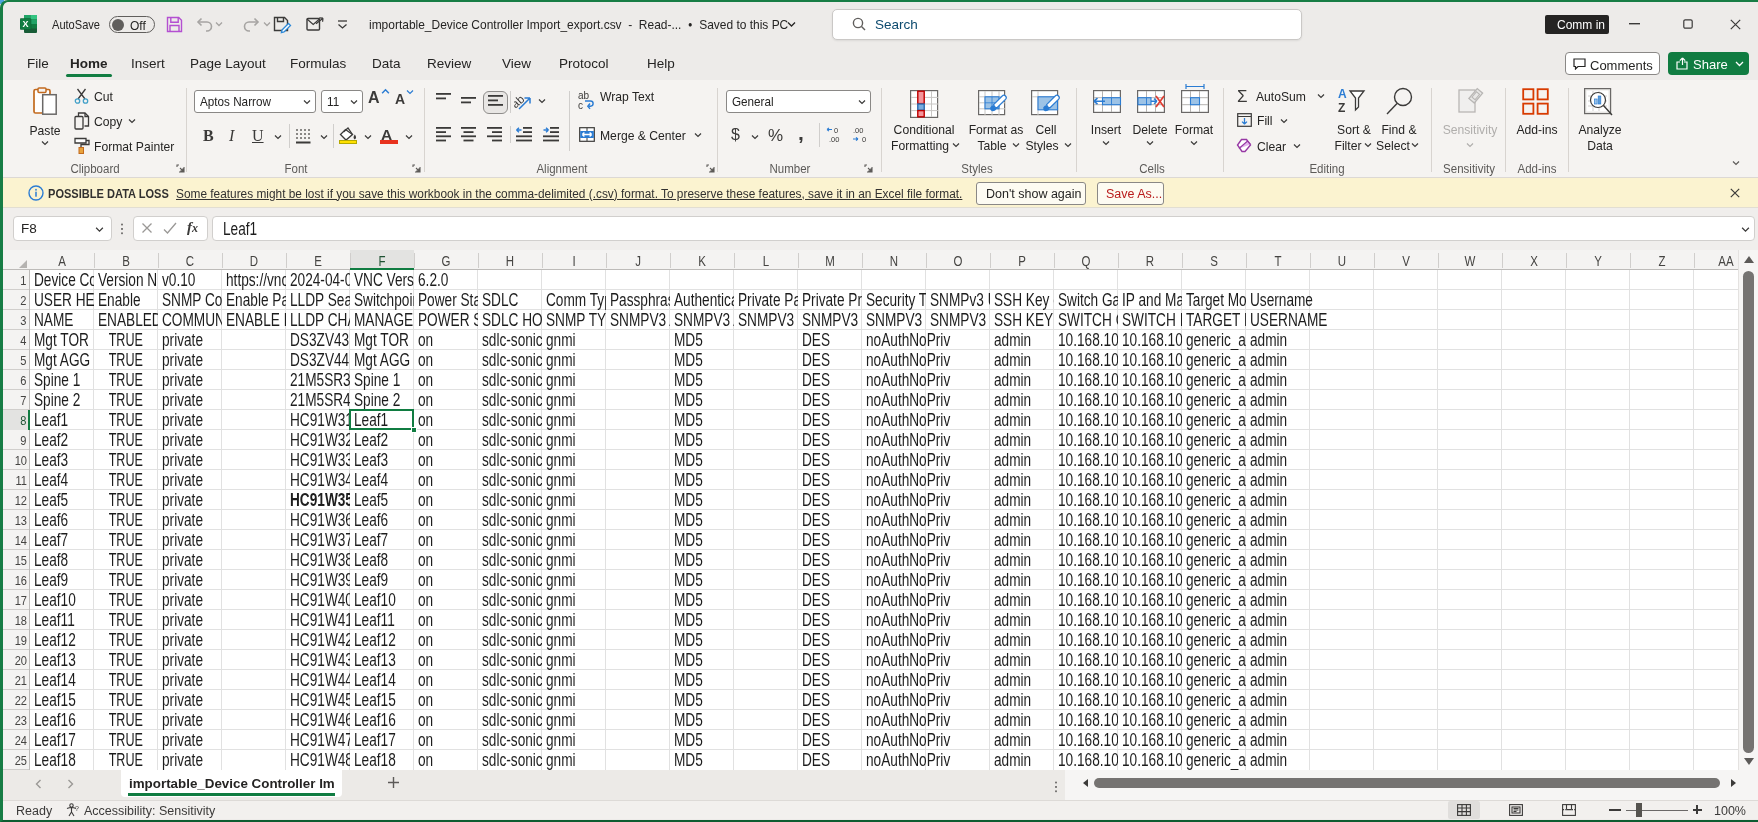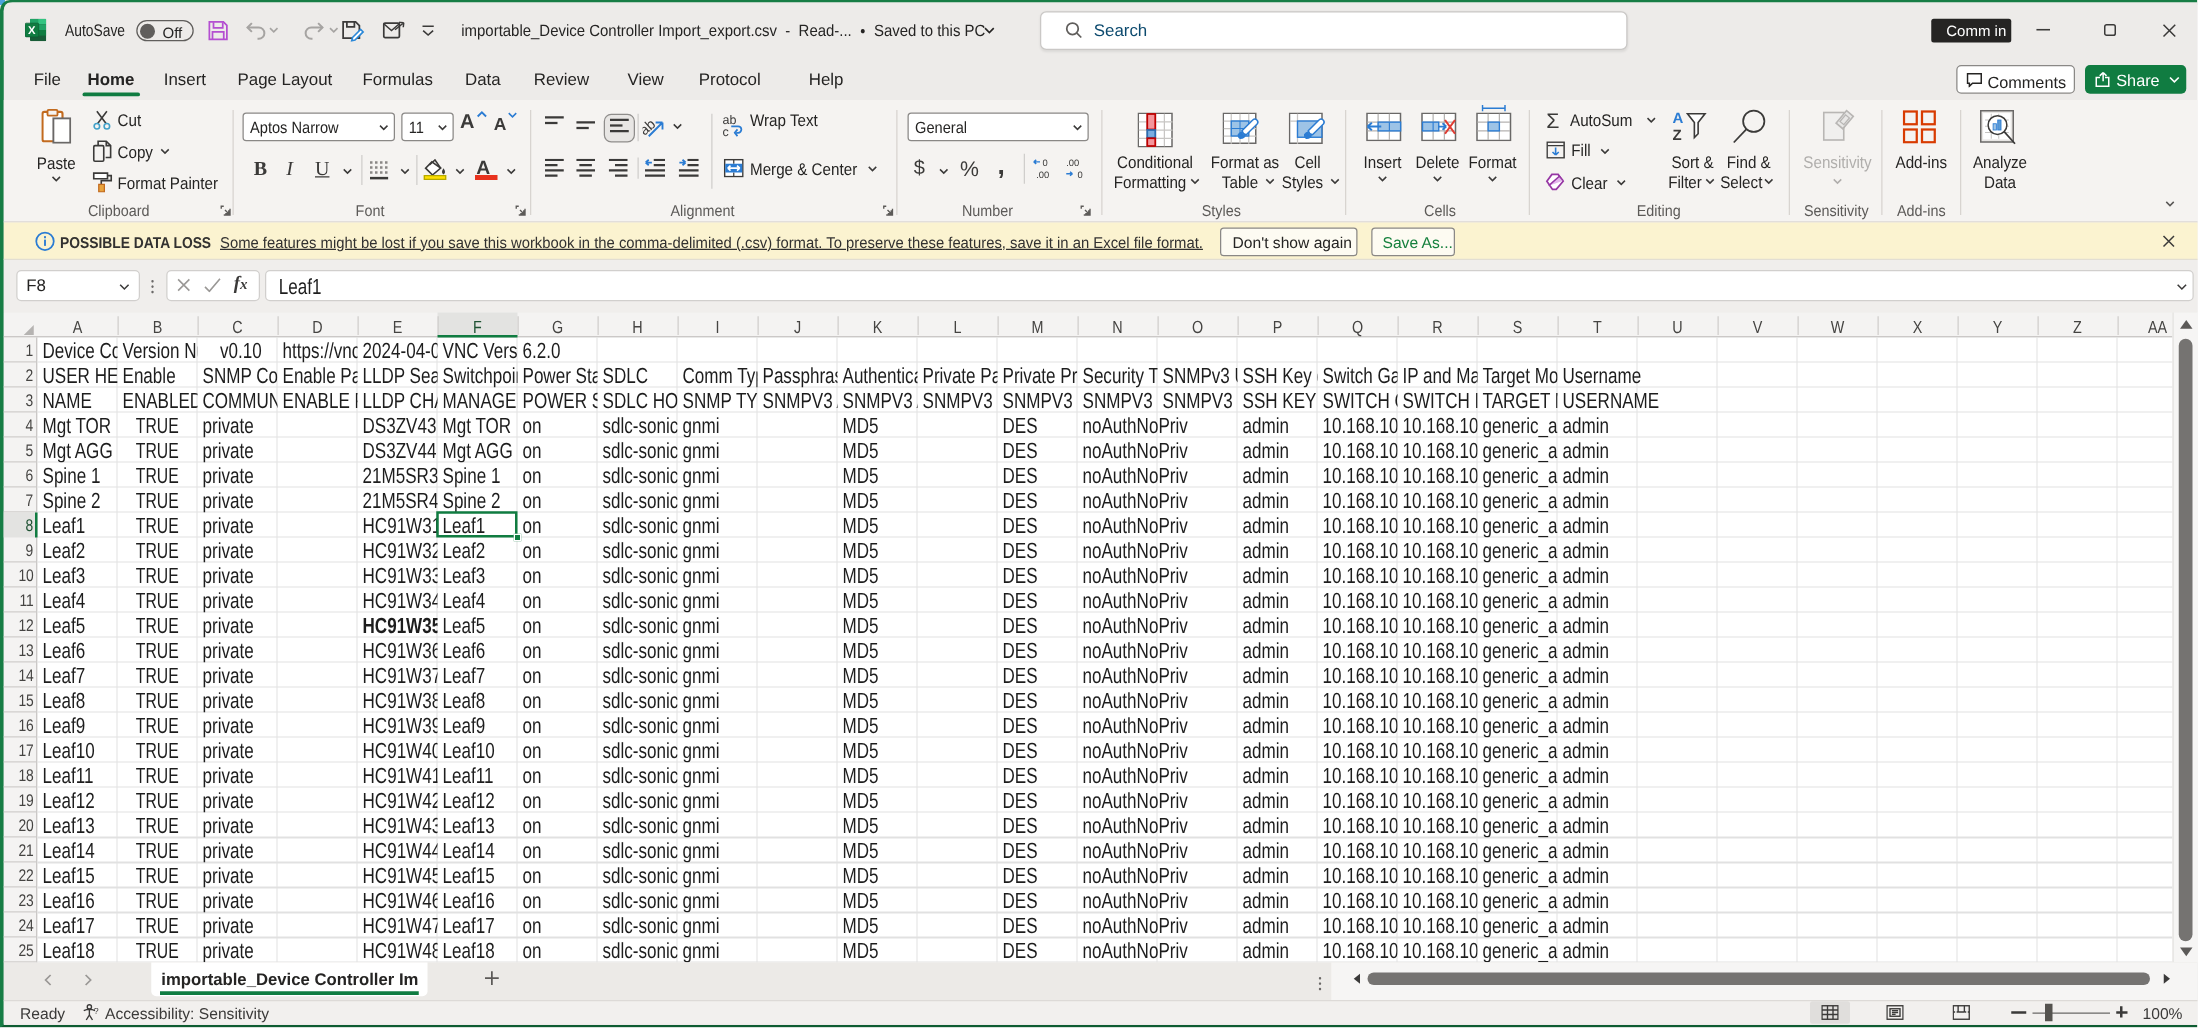--- a/index.html
+++ b/index.html
@@ -477,21 +477,21 @@
 <svg class="a" style="left:28px;top:185px;" width="16" height="16" viewBox="0 0 16 16" fill="none">
     <circle cx="8" cy="8" r="7" stroke="#2b7cd3" stroke-width="1.4"></circle>
     <rect x="7.25" y="6.7" width="1.5" height="5" fill="#2b7cd3"></rect>
     <rect x="7.25" y="3.9" width="1.5" height="1.7" fill="#2b7cd3"></rect>
   </svg>
 <div class="tx" style="left:48px;top:186.5px;font-size:12.5px;font-weight:bold;color:#323130;transform:scaleX(0.885);transform-origin:0 50%;">POSSIBLE DATA LOSS</div>
 <div class="tx" style="left:176px;top:186.5px;font-size:12.5px;color:#323130;text-decoration:underline;transform:scaleX(0.949);transform-origin:0 50%;">Some features might be lost if you save this workbook in the comma-delimited (.csv) format. To preserve these features, save it in an Excel file format.</div>
 <div class="a" style="left:976px;top:182px;width:110px;height:23px;background:#fdfbf2;border:1px solid #8a8886;border-radius:3px;"></div>
 <div class="tx" style="left:986px;top:187px;font-size:12.5px;color:#252423;">Don't show again</div>
 <div class="a" style="left:1097px;top:182px;width:67px;height:23px;background:#fdfbf2;border:1px solid #8a8886;border-radius:3px;"></div>
-<div class="tx" style="left:1106px;top:187px;font-size:12.5px;color:#15803d;">Save As...</div>
+<div class="tx" style="left:1106px;top:187px;font-size:12.5px;color:#b91c1c;">Save As...</div>
 <svg class="a" style="left:1730px;top:188px;" width="10" height="10" viewBox="0 0 10 10" fill="none" stroke="#3b3a39" stroke-width="1.2">
     <path d="M0.8 0.8 L9.2 9.2 M9.2 0.8 L0.8 9.2"></path>
   </svg>
 <div class="a" style="left:3px;top:208px;width:1755px;height:42px;background:#f0eeec;"></div>
 <div class="a" style="left:13px;top:216px;width:99px;height:25px;background:#fff;border:1px solid #d1cfcd;border-radius:4px;"></div>
 <div class="tx" style="left:21px;top:221px;font-size:13.5px;color:#252423;">F8</div>
 <svg class="chev" style="left:95px;top:226px;" width="9" height="7" viewBox="0 0 8 6" fill="none" stroke="#3b3a39" stroke-width="1.1">
     <path d="M1 1.5 L4 4.5 L7 1.5"></path>
   </svg>
 <div class="tx" style="left:120px;top:218px;font-size:15px;color:#6a6867;">⁝</div>
@@ -613,21 +613,21 @@
 <div class="tx" style="right:1731px;top:692.9200000000001px;font-size:13.5px;color:#454442;transform:scaleX(0.82);transform-origin:100% 50%;">22</div>
 <div class="a" style="left:3px;top:728.96px;width:26px;height:1px;background:#d0cecc;"></div>
 <div class="tx" style="right:1731px;top:712.94px;font-size:13.5px;color:#454442;transform:scaleX(0.82);transform-origin:100% 50%;">23</div>
 <div class="a" style="left:3px;top:748.98px;width:26px;height:1px;background:#d0cecc;"></div>
 <div class="tx" style="right:1731px;top:732.96px;font-size:13.5px;color:#454442;transform:scaleX(0.82);transform-origin:100% 50%;">24</div>
 <div class="a" style="left:3px;top:769.0px;width:26px;height:1px;background:#d0cecc;"></div>
 <div class="tx" style="right:1731px;top:752.98px;font-size:13.5px;color:#454442;transform:scaleX(0.82);transform-origin:100% 50%;">25</div>
 <div class="a" style="left:19px;top:259.5px;width:0;height:0;border-left:8px solid transparent;border-bottom:8px solid #b5b3b1;"></div>
 <div class="cell" style="left:34px;top:269.5px;width:60px;"><span class="cs">Device Controller Import</span></div>
 <div class="cell" style="left:98px;top:269.5px;width:60px;"><span class="cs">Version Number</span></div>
-<div class="cell" style="left:162px;top:269.5px;width:60px;margin-left:14px;"><span class="cs">v0.10</span></div>
+<div class="cell" style="left:162px;top:269.5px;width:60px;"><span class="cs">v0.10</span></div>
 <div class="cell" style="left:226px;top:269.5px;width:60px;"><span class="cs">https://vnc-device.io</span></div>
 <div class="cell" style="left:290px;top:269.5px;width:60px;"><span class="cs">2024-04-03T1</span></div>
 <div class="cell" style="left:354px;top:269.5px;width:60px;"><span class="cs">VNC Version</span></div>
 <div class="cell" style="left:418px;top:269.5px;width:60px;"><span class="cs">6.2.0</span></div>
 <div class="cell" style="left:34px;top:289.52px;width:60px;"><span class="cs">USER HEADER</span></div>
 <div class="cell" style="left:98px;top:289.52px;width:60px;"><span class="cs">Enable</span></div>
 <div class="cell" style="left:162px;top:289.52px;width:60px;"><span class="cs">SNMP Community</span></div>
 <div class="cell" style="left:226px;top:289.52px;width:60px;"><span class="cs">Enable Password</span></div>
 <div class="cell" style="left:290px;top:289.52px;width:60px;"><span class="cs">LLDP Search D</span></div>
 <div class="cell" style="left:354px;top:289.52px;width:60px;"><span class="cs">Switchpoint N</span></div>

